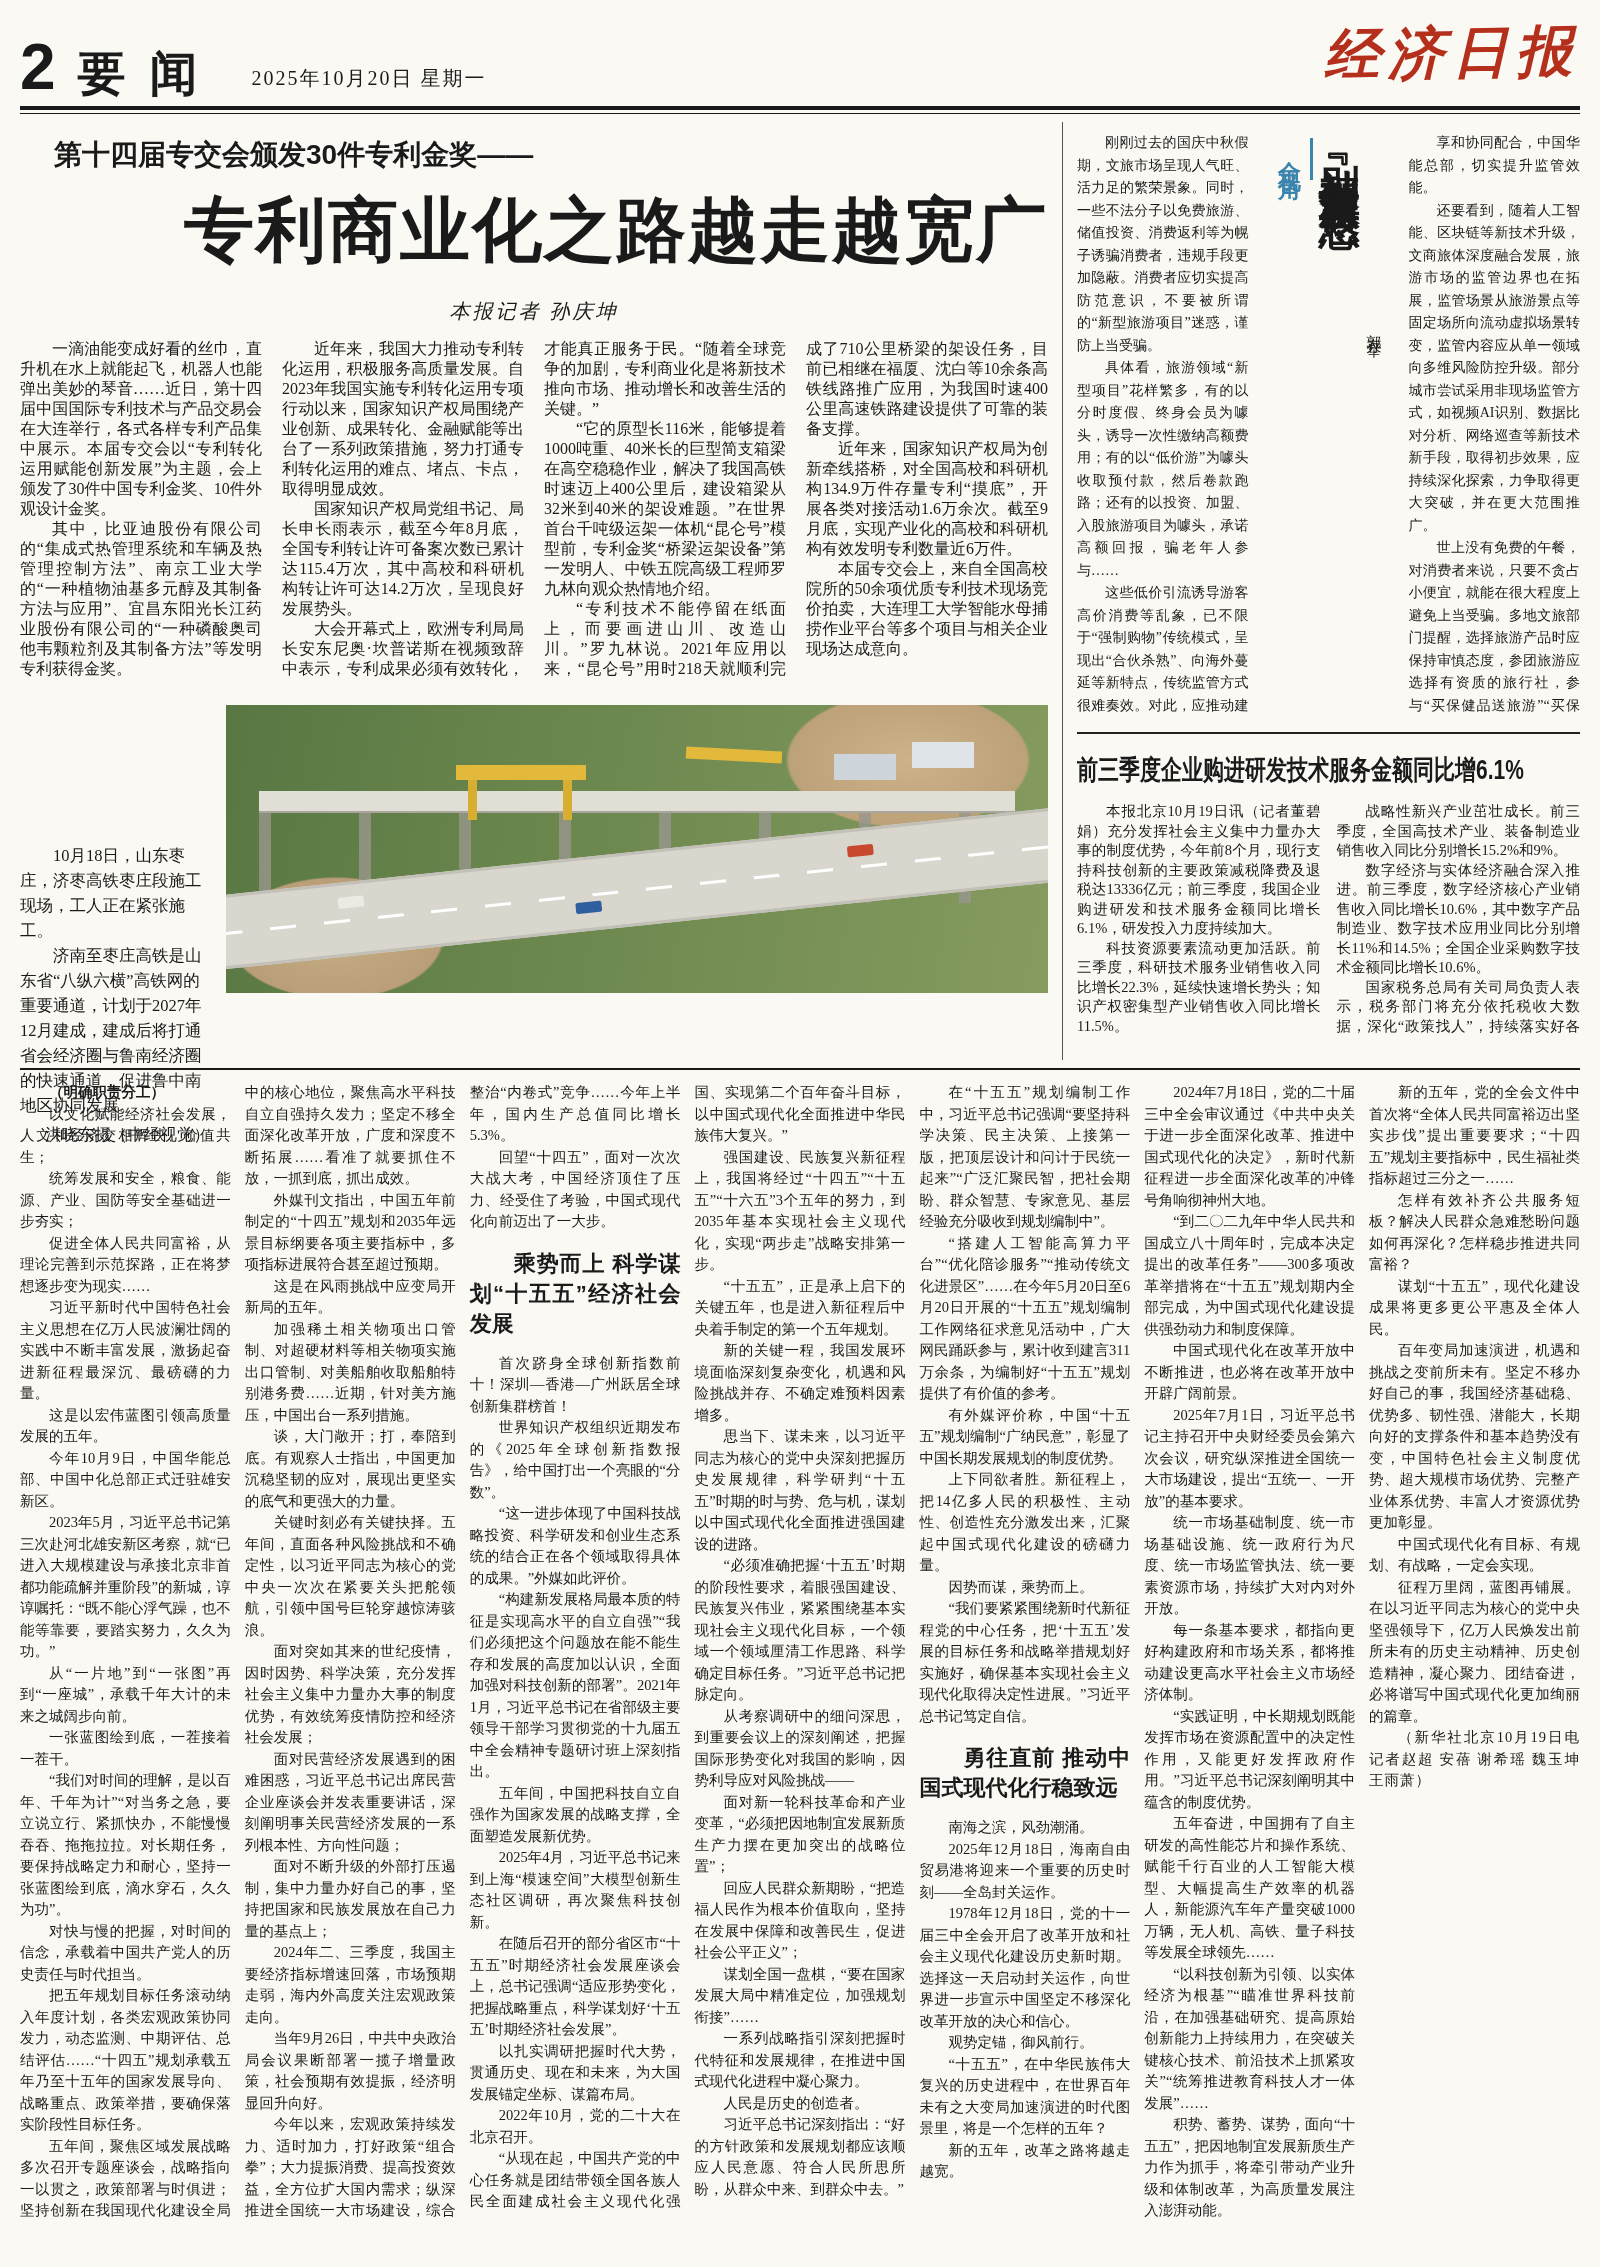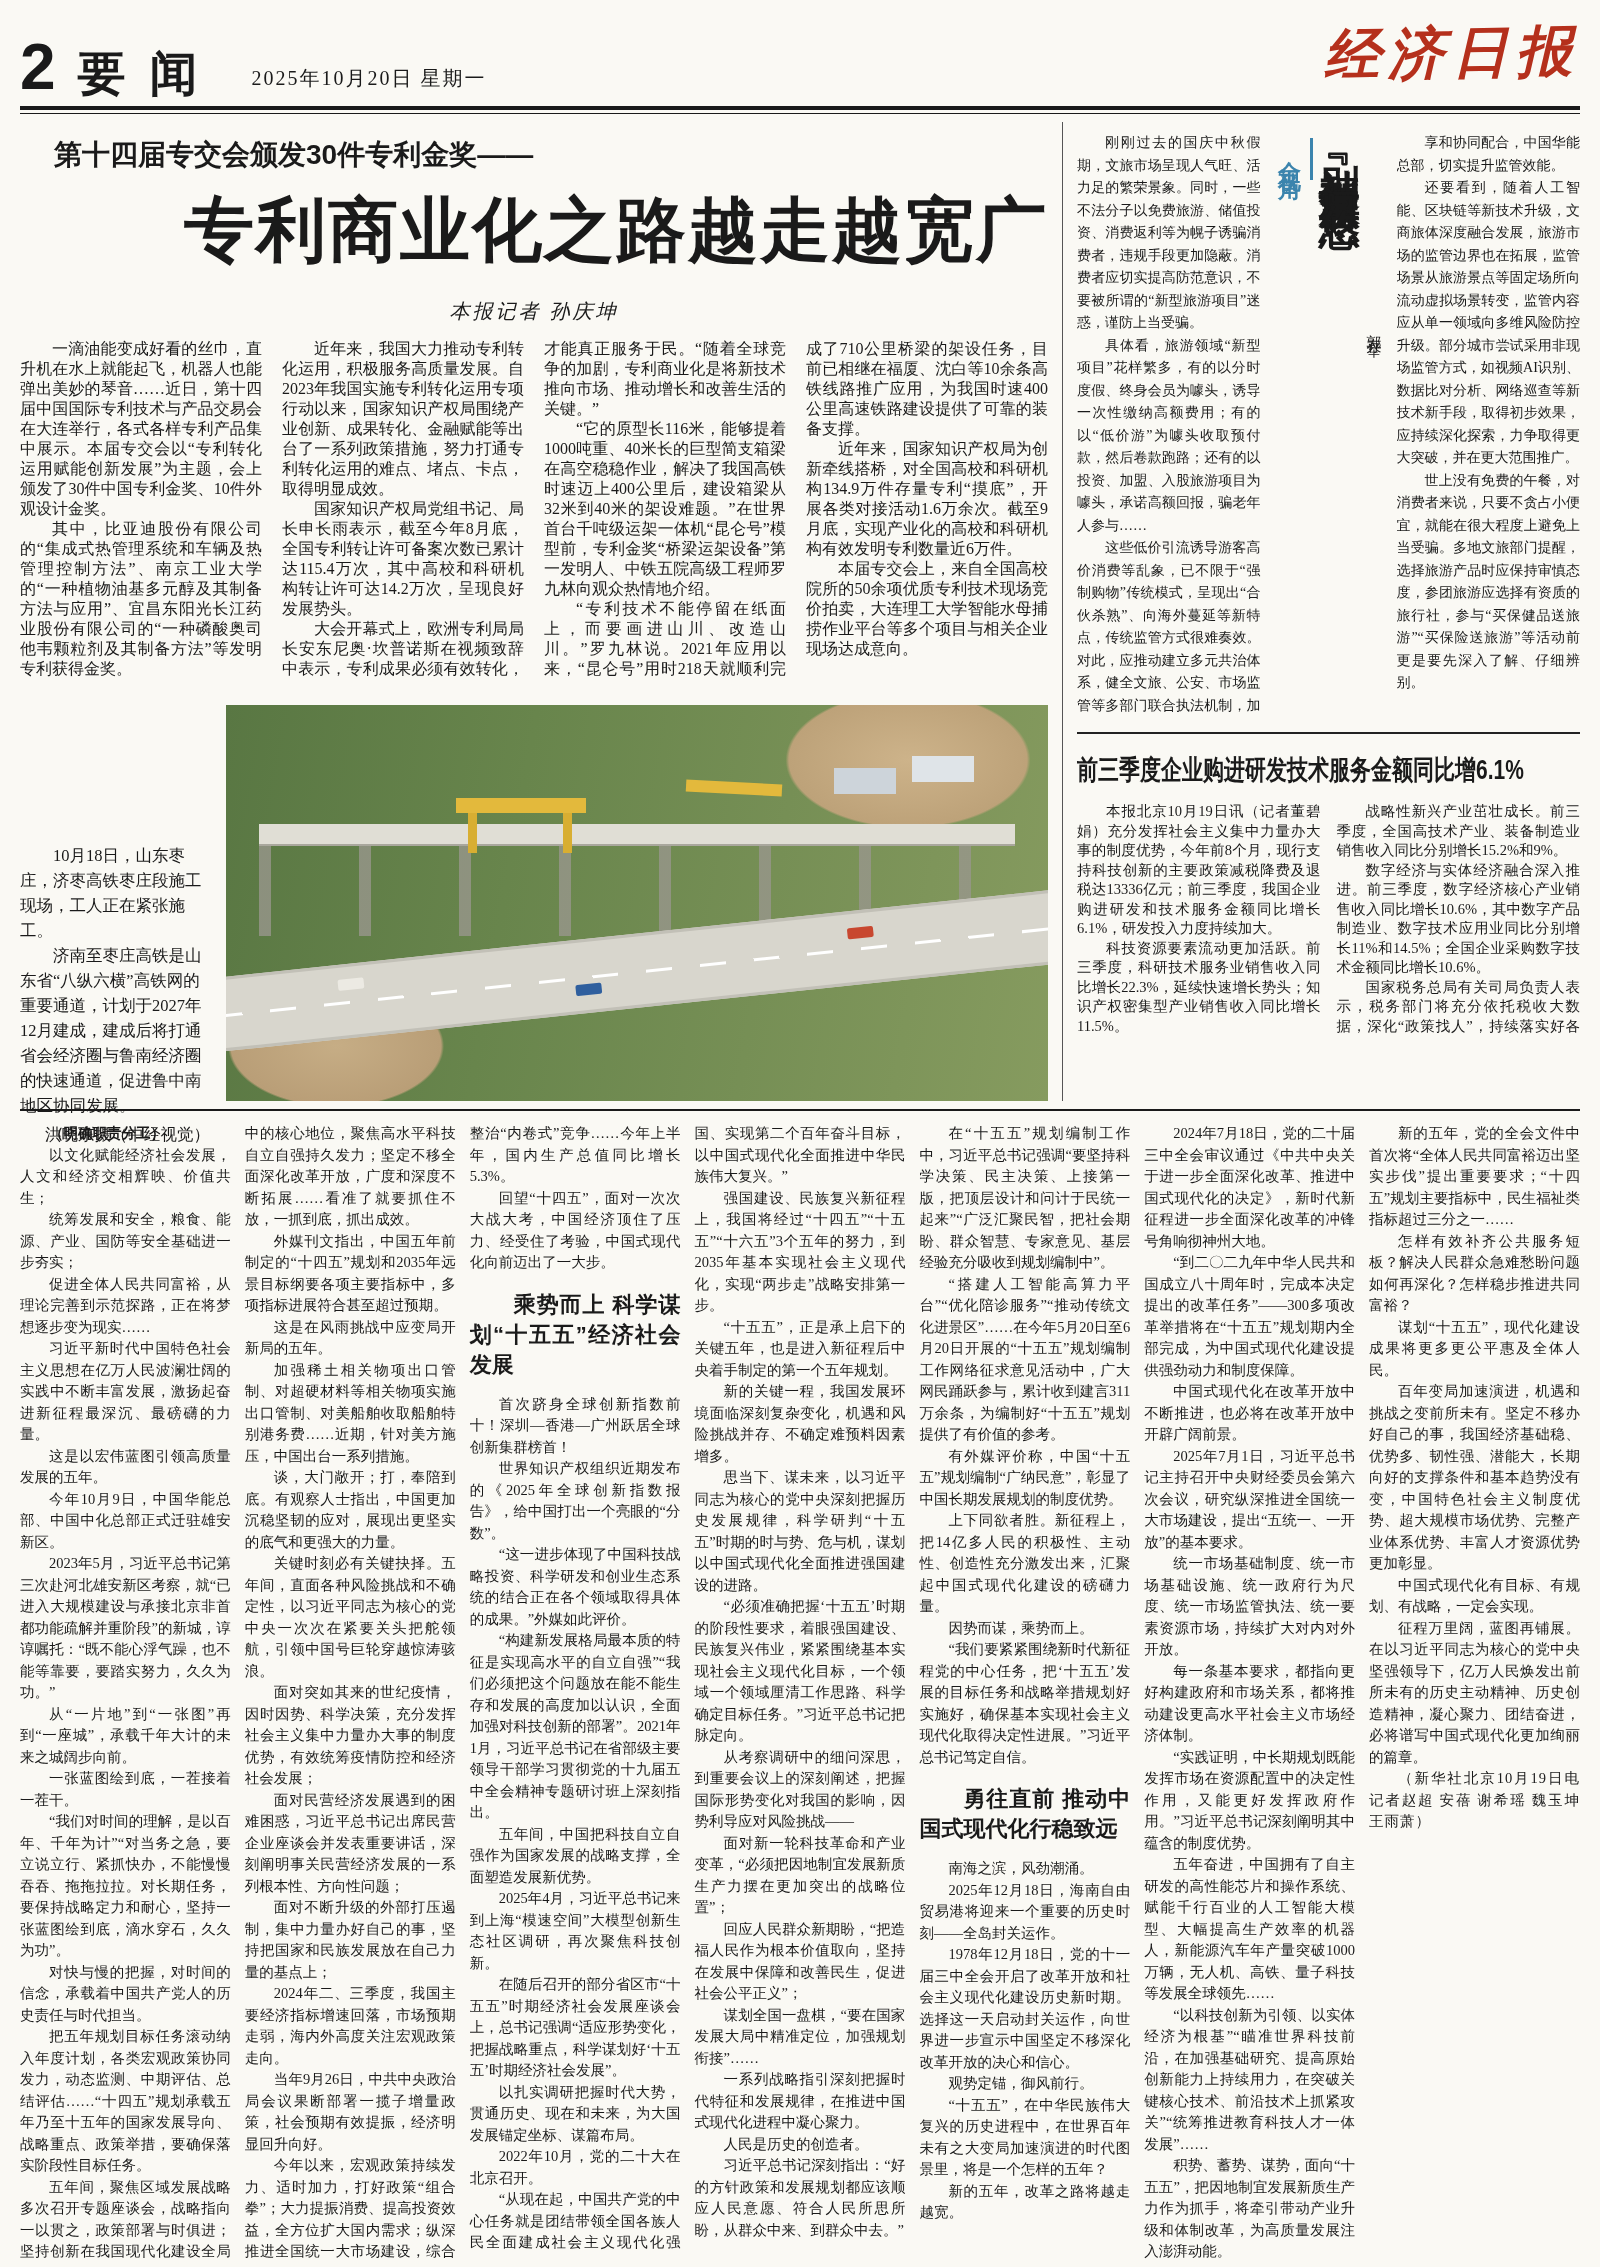--- a/index.html
+++ b/index.html
@@ -26,21 +26,21 @@
   
   .kicker { font-family:"Liberation Sans",sans-serif; font-weight:700; font-size:28px; margin:14px 0 0 34px; }
   .lead-headline { font-family:"Liberation Sans",sans-serif; font-weight:900; font-size:70px;
                    text-align:right; letter-spacing:2px; margin-top:10px; }
   .byline { text-align:center; font-size:20px; margin:20px 0 14px; letter-spacing:3px;font-style:italic; }
   .lead-body { column-count:4; column-gap:20px; column-fill:auto; height:352px; overflow:hidden;
                font-size:16px; line-height:20px; text-align:justify; }
   .lead-body p, .tax-body p, .op-col p, .continued p { text-indent:2em; }
 
   
-  .photo-row { display:flex; gap:14px; margin-top:14px; height:396px; }
+  .photo-row { display:flex; gap:14px; margin-top:14px; height:288px; }
   .photo-caption { width:192px; font-size:16.5px; line-height:25px; padding-top:138px; }
   .photo-caption p { text-indent:2em; }
   .photo-caption .credit { margin-top:4px; text-align:right; padding-right:2px; }
   .photo { flex:1; position:relative; overflow:hidden;
            background:linear-gradient(100deg,#597743 0%,#68854c 35%,#768f55 65%,#869b5f 100%); }
   .ph-dirt1 { position:absolute; left:-40px; bottom:-30px; width:300px; height:170px;
               background:radial-gradient(closest-side,#c6ad85,#b99e77 70%,transparent 72%); }
   .ph-dirt2 { position:absolute; right:-30px; top:-40px; width:340px; height:190px;
               background:radial-gradient(closest-side,#cdb38a,#bda279 70%,transparent 72%); }
   .ph-bldg { position:absolute; right:9%; top:13%; width:62px; height:26px; background:#dfe4e8;
@@ -56,21 +56,21 @@
   .ph-road { position:absolute; left:-8%; bottom:24%; width:120%; height:74px; background:#d8d6cd;
              border-top:3px solid #c2c0b7; border-bottom:3px solid #c2c0b7; transform:rotate(-6deg); }
   .ph-road::after { content:""; position:absolute; left:0; top:50%; width:100%; height:3px;
                     background:repeating-linear-gradient(90deg,#fff 0 26px,transparent 26px 54px); }
   .ph-car { position:absolute; width:26px; height:11px; border-radius:2px; }
   .car1 { left:18%; top:12px; background:#eceae3; }
   .car2 { left:42%; top:42px; background:#2f5f9e; }
   .car3 { left:70%; top:14px; background:#c8472f; }
 
   
-  .opinion { display:flex; gap:14px; height:612px; padding:10px 0 12px; border-bottom:2px solid #222; }
+  .opinion { display:flex; gap:26px; height:612px; padding:10px 0 12px; border-bottom:2px solid #222; }
   .op-col { flex:1; font-size:14px; line-height:22.5px; text-align:justify; overflow:hidden; }
   .op-center { width:108px; display:flex; flex-direction:row; justify-content:center; }
   .op-label { writing-mode:vertical-rl; text-orientation:upright; align-self:flex-start;
               color:#3b84ad; font-weight:700; font-size:23px; letter-spacing:8px;
               border-right:3px solid #3b84ad; padding:4px 5px 14px 0; margin-top:6px; }
   .op-vhead { writing-mode:vertical-rl; text-orientation:upright; font-family:"Liberation Sans",sans-serif;
               font-weight:900; font-size:41px; letter-spacing:4px; line-height:1.1; margin-left:4px; }
   .op-author { writing-mode:vertical-rl; text-orientation:upright; font-size:15px; letter-spacing:4px;
                margin-top:190px; margin-left:2px; }
 

